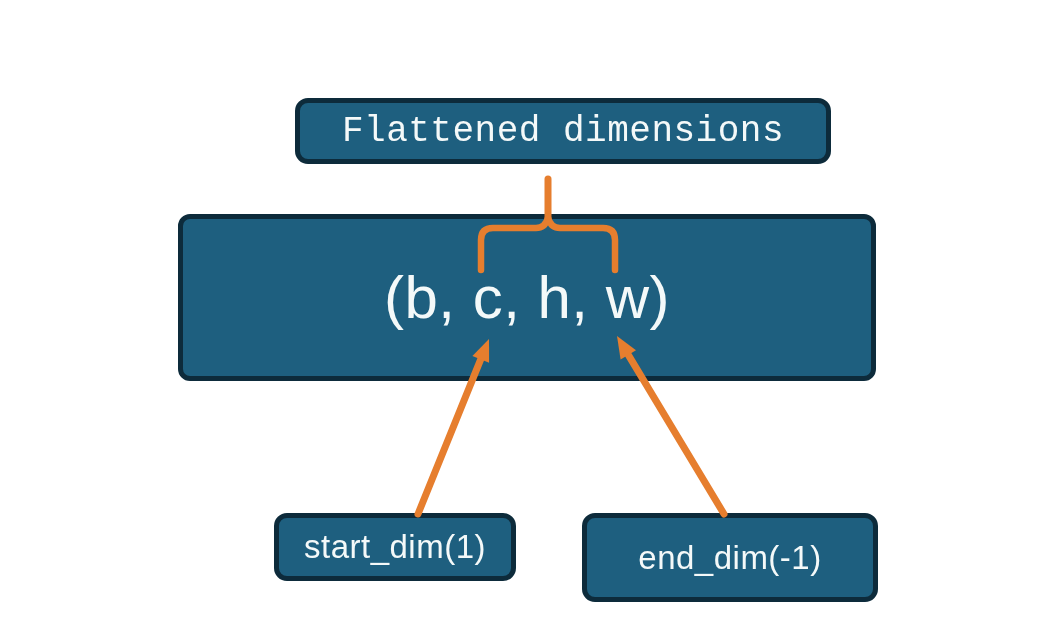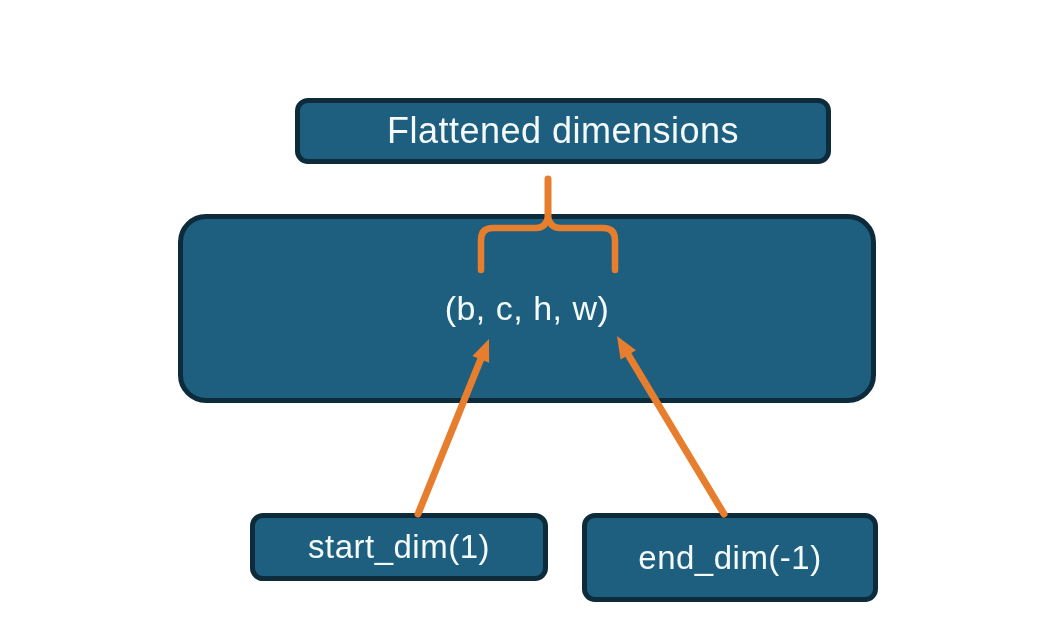--- a/index.html
+++ b/index.html
@@ -34,30 +34,31 @@
     justify-content: center;
     color: var(--label, #F4F9F9);
     letter-spacing: 0.5px;
     white-space: nowrap;
   }
   .box--title {
     left: 295px; top: 98px;
     width: 536px; height: 66px;
     border-radius: 13px;
     font-size: 36px;
+    font-family: Liberation Mono, monospace;
   }
   .box--tensor {
     left: 178px; top: 214px;
-    width: 698px; height: 189px;
-    border-radius: 28px;
-    font-size: 34px;
+    width: 698px; height: 167px;
+    border-radius: 12px;
+    font-size: 60px;
   }
   .box--startdim {
-    left: 250px; top: 513px;
-    width: 298px; height: 68px;
+    left: 274px; top: 513px;
+    width: 242px; height: 68px;
     border-radius: 13px;
     font-size: 33px;
   }
   .box--enddim {
     left: 582px; top: 513px;
     width: 296px; height: 89px;
     border-radius: 13px;
     font-size: 33px;
   }
   .connectors {

